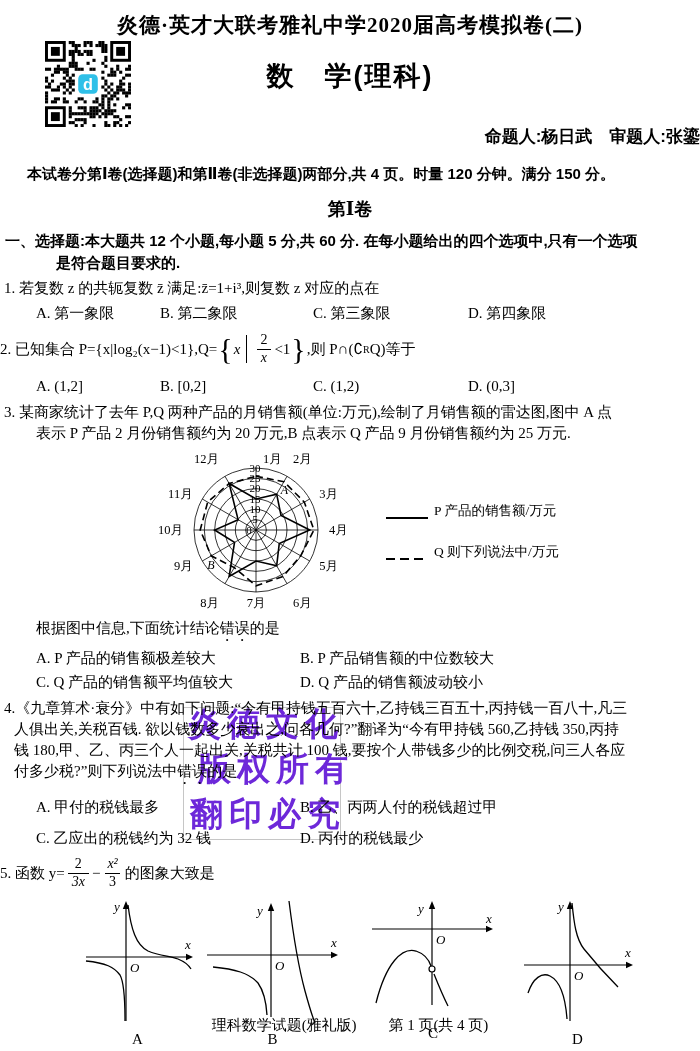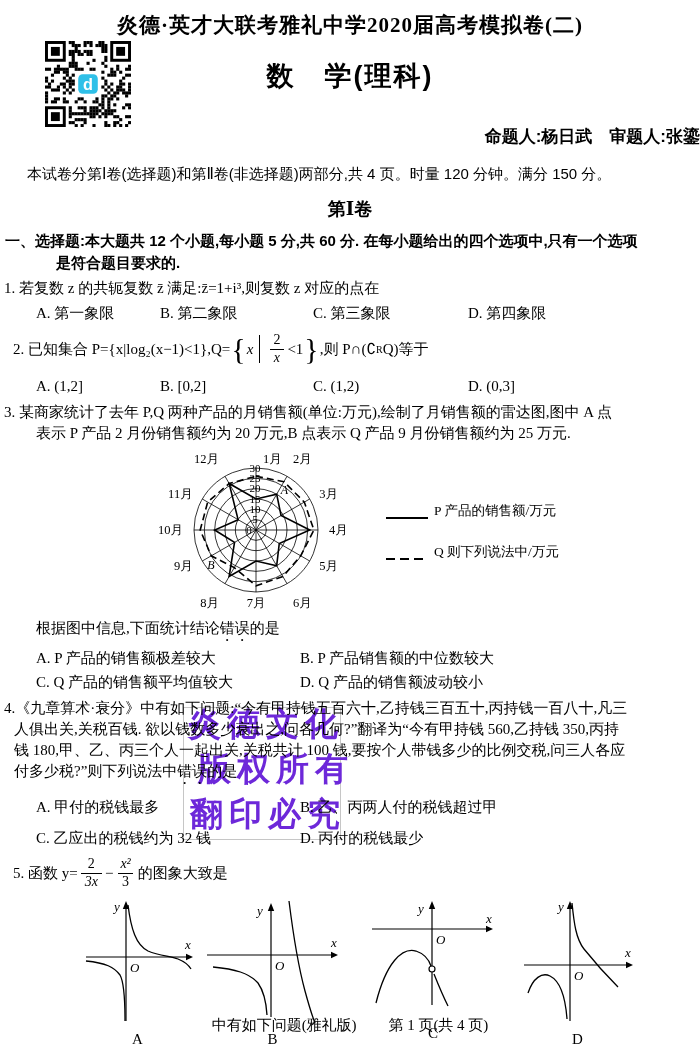--- a/index.html
+++ b/index.html
@@ -6,38 +6,38 @@
   .page{position:relative;width:700px;height:1051px;margin:0 auto;background:#ffffff;color:#000;
         font-family:"Liberation Serif","DejaVu Serif",serif;overflow:hidden;}
   .content{position:relative;z-index:1;}
 
   .exam-title{text-align:center;font-weight:bold;font-size:21px;padding-top:11px;letter-spacing:1px;}
   .qr-wrap{position:absolute;left:45px;top:41px;width:86px;height:86px;z-index:2;}
   .subject-title{text-align:center;font-size:27px;font-weight:bold;margin-top:19px;letter-spacing:2px;
         font-family:"Liberation Sans","DejaVu Sans",sans-serif;}
   .setters{text-align:right;font-size:17px;font-weight:bold;margin-top:31px;
         font-family:"Liberation Sans","DejaVu Sans",sans-serif;}
-  .intro{font-size:15px;font-weight:normal;margin:17px 6px 0 27px;
+  .intro{font-size:15px;font-weight:bold;margin:17px 6px 0 27px;
         font-family:"Liberation Sans","DejaVu Sans",sans-serif;}
   .part-title{text-align:center;font-size:18px;font-weight:bold;margin-top:13px;}
 
   .sec-line1{font-size:15px;font-weight:bold;margin-top:11px;padding-left:5px;
         font-family:"Liberation Sans","DejaVu Sans",sans-serif;}
   .sec-line2{font-size:15px;font-weight:bold;padding-left:56px;margin-top:3px;
         font-family:"Liberation Sans","DejaVu Sans",sans-serif;}
 
   .q{font-size:15px;line-height:21px;}
   .stem{padding-left:4px;margin-top:5px;}
   .cont36{padding-left:36px;}
   .cont14{padding-left:14px;}
   .opts4{display:grid;grid-template-columns:124px 153px 155px auto;padding-left:36px;margin:4px 0 2px;}
   .opts2{display:grid;grid-template-columns:264px auto;padding-left:36px;margin:3px 0 0;}
   .opt{white-space:nowrap;}
 
-  .mathline{display:flex;align-items:center;padding-left:13px;height:46px;margin-top:2px;text-align:right;}
+  .mathline{display:flex;align-items:center;padding-left:0;height:46px;margin-top:2px;text-align:right;}
   .frac{display:inline-flex;flex-direction:column;align-items:center;line-height:1.15;margin:0 3px;vertical-align:middle;font-size:14px;}
   .frac .num{display:block;padding:0 4px;}
   .frac .den{display:block;border-top:1px solid #000;padding:0 4px;}
   .bigbrace{font-size:30px;font-weight:400;line-height:1;margin:0 1px;}
   .tallbar{display:inline-block;width:1px;height:28px;background:#000;margin:0 6px;}
   .subr{font-size:10px;vertical-align:-3px;}
   .it{font-style:italic;}
 
   .fig{position:relative;height:172px;margin-top:2px;}
   .radar-svg{position:absolute;left:114px;top:0;}
@@ -539,16 +539,16 @@
             <path d="M 52,4 C 54,24 56,40 64,50 C 72,60 84,74 98,88" fill="none" stroke="#000" stroke-width="1.3"></path>
             <path d="M 8,94 C 13,79 22,73 30,77 C 38,81 45,93 47,120" fill="none" stroke="#000" stroke-width="1.3"></path>
           </svg>
           <div class="glabel">D</div>
         </div>
       </div>
     </div>
   </div>
 
   <div class="footer">
-    <span>中有如下问题(雅礼版)</span>
+    <span>理科数学试题(雅礼版)</span>
     <span>第 1 页(共 4 页)</span>
   </div>
 </div>
 
 </body></html>

